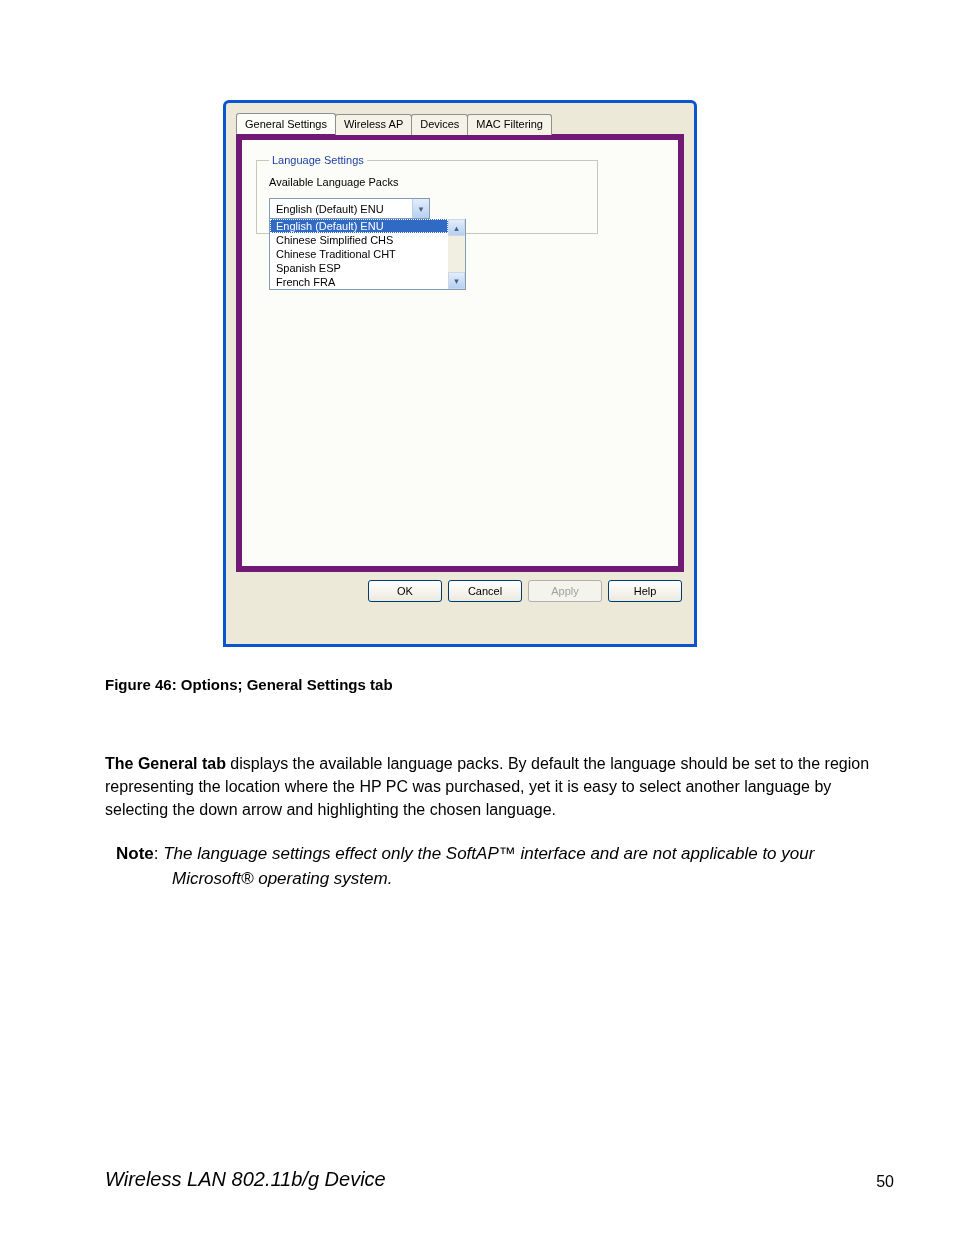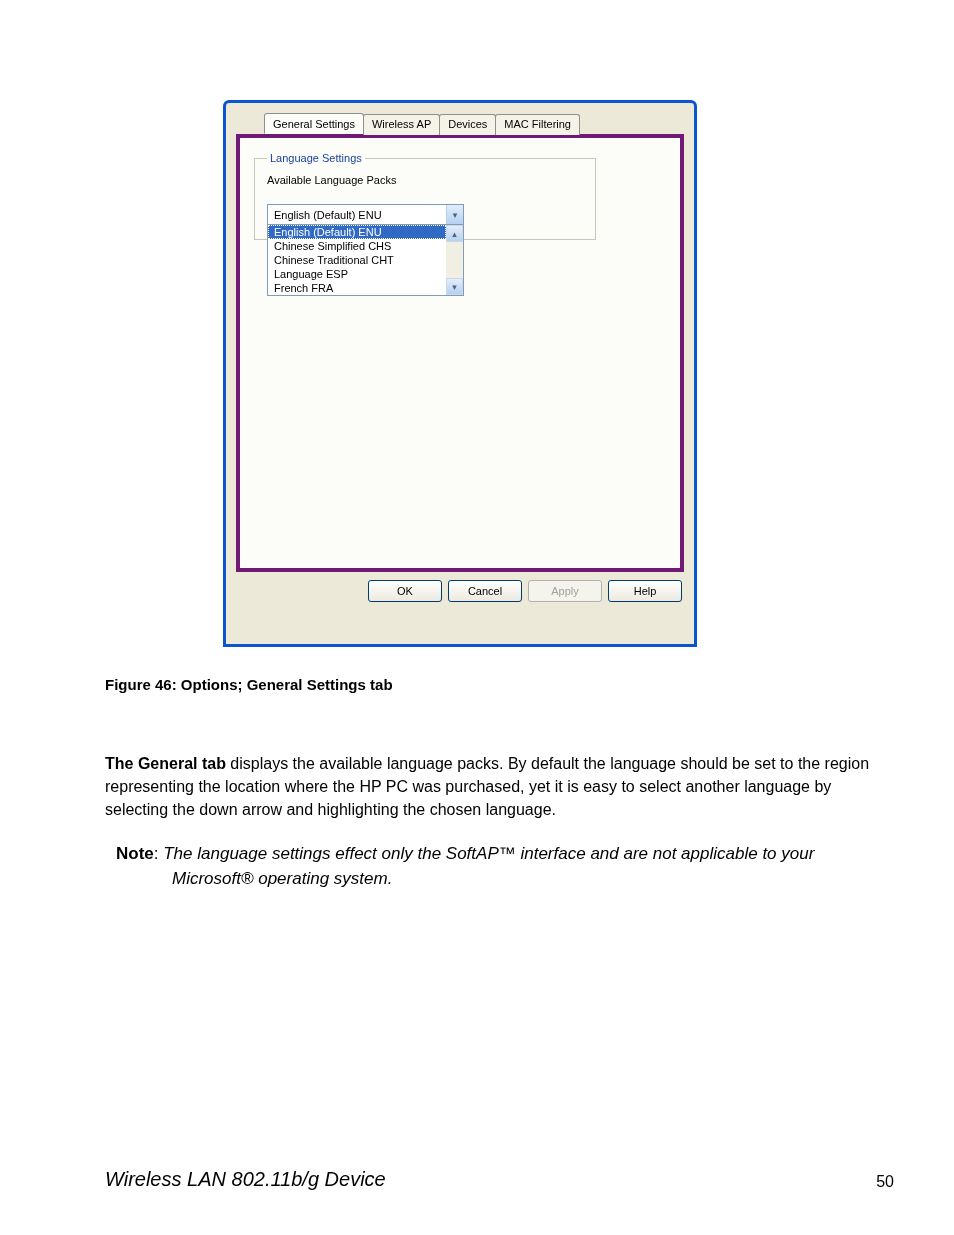--- a/index.html
+++ b/index.html
@@ -56,41 +56,40 @@
   .client {
     position: relative;
     padding: 10px 10px 0 10px;
     height: calc(100% - 30px);
   }
   .tabstrip {
     display: flex;
     position: relative;
     z-index: 2;
     font-size: 11px;
-    margin-left: 28px;
   }
   .tab {
     background: #f5f3e8;
     border: 1px solid #8f8f8f;
     border-bottom: none;
     padding: 3px 8px;
     margin-right: -1px;
     border-radius: 3px 3px 0 0;
     position: relative;
     top: 1px;
     cursor: default;
   }
   .tab.active {
     background: #fcfcf8;
     border-bottom: 1px solid #fcfcf8;
     top: 0;
     padding-top: 4px;
   }
   .tabpage {
-    border: 4px solid #701a75;
+    border: 6px solid #701a75;
     background: #fcfcf8;
     height: 438px;
     padding: 14px;
     position: relative;
     z-index: 1;
   }
   fieldset.group {
     border: 1px solid #c9c7ba;
     padding: 10px 12px 14px 12px;
     width: 342px;
@@ -100,22 +99,22 @@
     color: #1b3f9e;
     padding: 0 3px;
   }
   .avail-label {
     font-size: 11px;
     color: #000;
     margin-bottom: 6px;
   }
   .combo {
     position: relative;
-    width: 197px;
-    margin-top: 18px;
+    width: 161px;
+    margin-top: 10px;
   }
   .combo-display {
     height: 21px;
     border: 1px solid #7f9db9;
     background: #fff;
     display: flex;
     align-items: center;
     font-size: 11px;
   }
   .combo-display .val { flex:1; padding: 0 6px; }
@@ -247,21 +246,21 @@
               <span class="val">English (Default) ENU</span>
               <div class="combo-btn">
                   <span>▾</span>
                 </div>
             </div>
             <div class="dropdown">
               <div class="droplist">
                 <div class="dropitem sel">English (Default) ENU</div>
                 <div class="dropitem">Chinese Simplified CHS</div>
                 <div class="dropitem">Chinese Traditional CHT</div>
-                <div class="dropitem">Language ESP</div>
+                <div class="dropitem">Spanish ESP</div>
                 <div class="dropitem">French FRA</div>
               </div>
               <div class="dropscroll">
                 <div class="scrbtn">
                     <span>▴</span>
                   </div>
                 <div class="scrtrack"></div>
                 <div class="scrbtn">
                     <span>▾</span>
                   </div>

